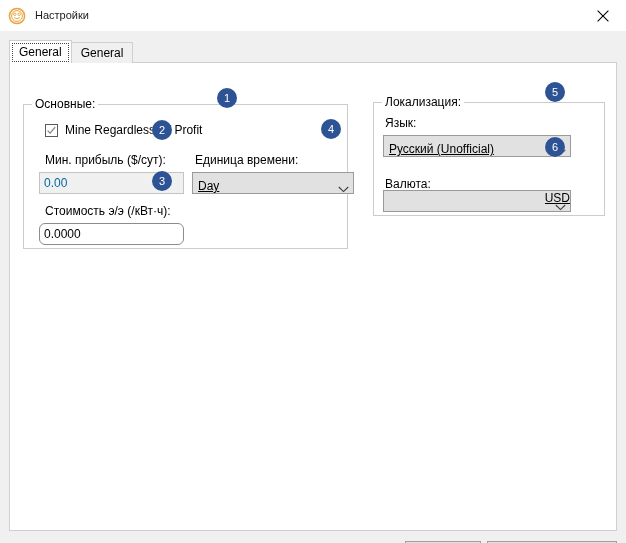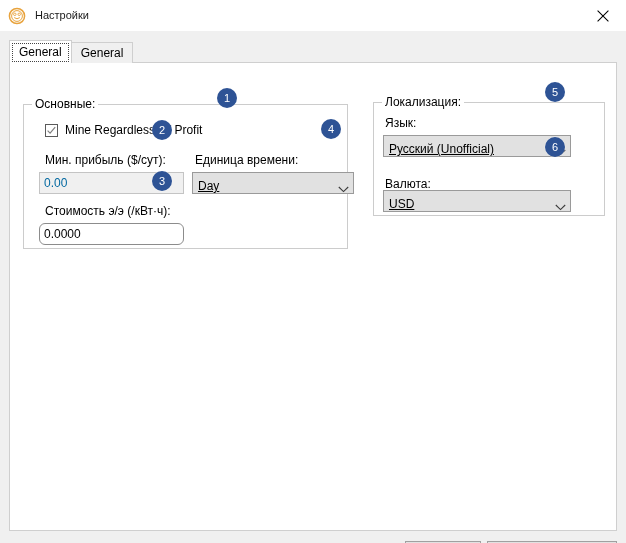--- a/index.html
+++ b/index.html
@@ -301,21 +301,21 @@
       <div class="combobox" style="left:9px; top:32px; width:188px;">
         <span class="combo-text">Русский (Unofficial)</span>
         <span class="combo-arrow">
           <svg width="11" height="7" viewBox="0 0 11 7">
             <path d="M0.8 1 L5.5 5.6 L10.2 1" fill="none" stroke="#3a3a3a" stroke-width="1.1"></path>
           </svg>
         </span>
       </div>
 
       <span class="lbl" style="left:11px; top:68px;margin-top:6px;">Валюта:</span>
-      <div class="combobox" style="left:9px; top:87px; width:188px;">
+      <div class="combobox" style="left:9px; top:87px; width:188px;flex-direction:column;">
         <span class="combo-text">USD</span>
         <span class="combo-arrow">
           <svg width="11" height="7" viewBox="0 0 11 7">
             <path d="M0.8 1 L5.5 5.6 L10.2 1" fill="none" stroke="#3a3a3a" stroke-width="1.1"></path>
           </svg>
         </span>
       </div>
     </div>
 
   </div>

